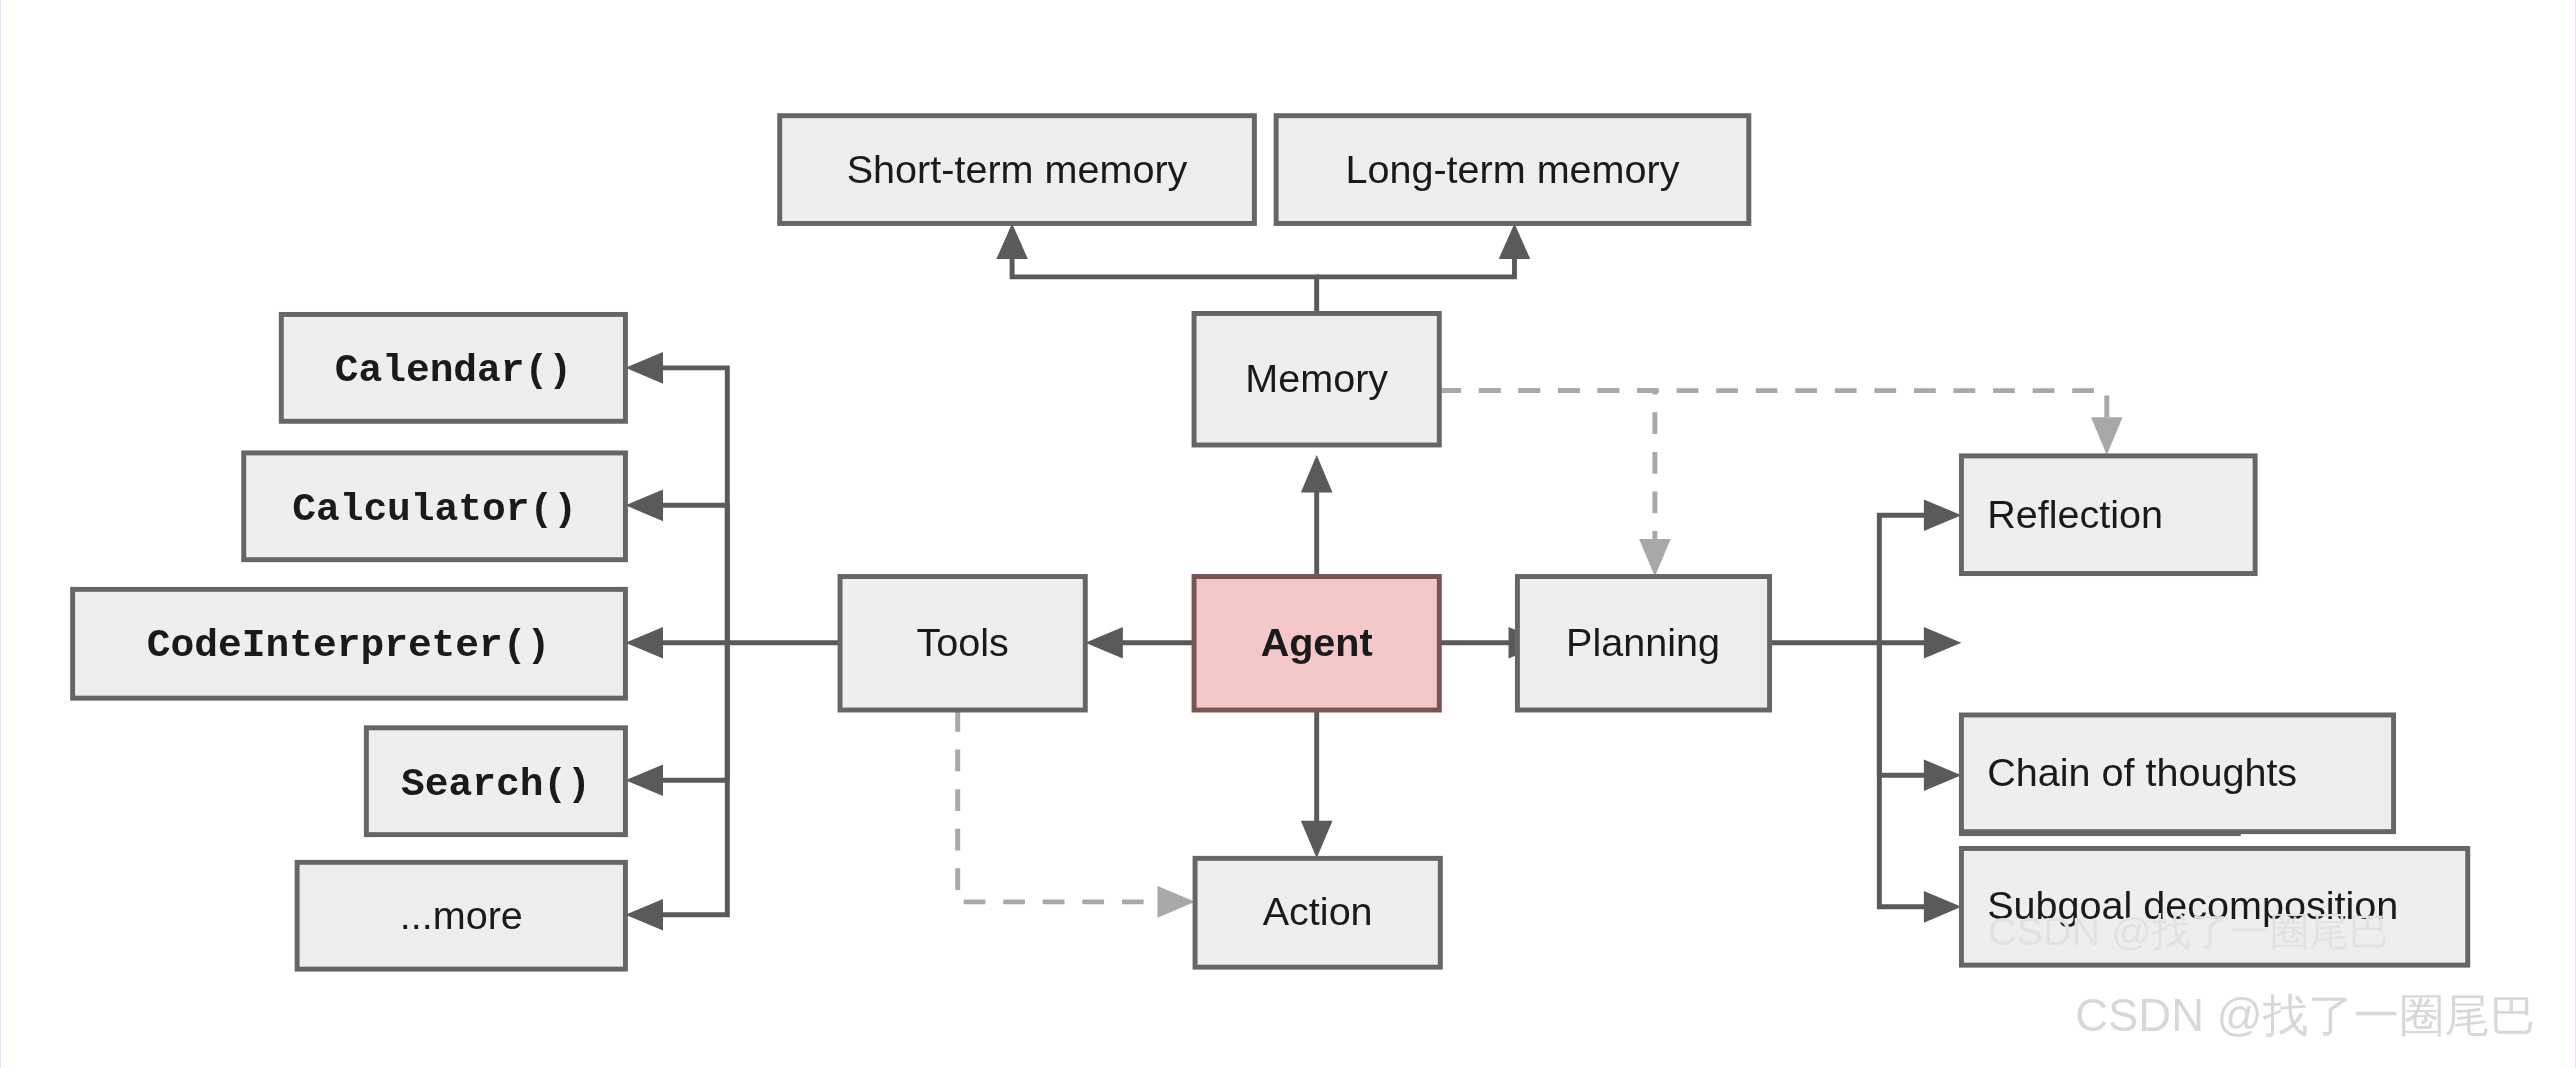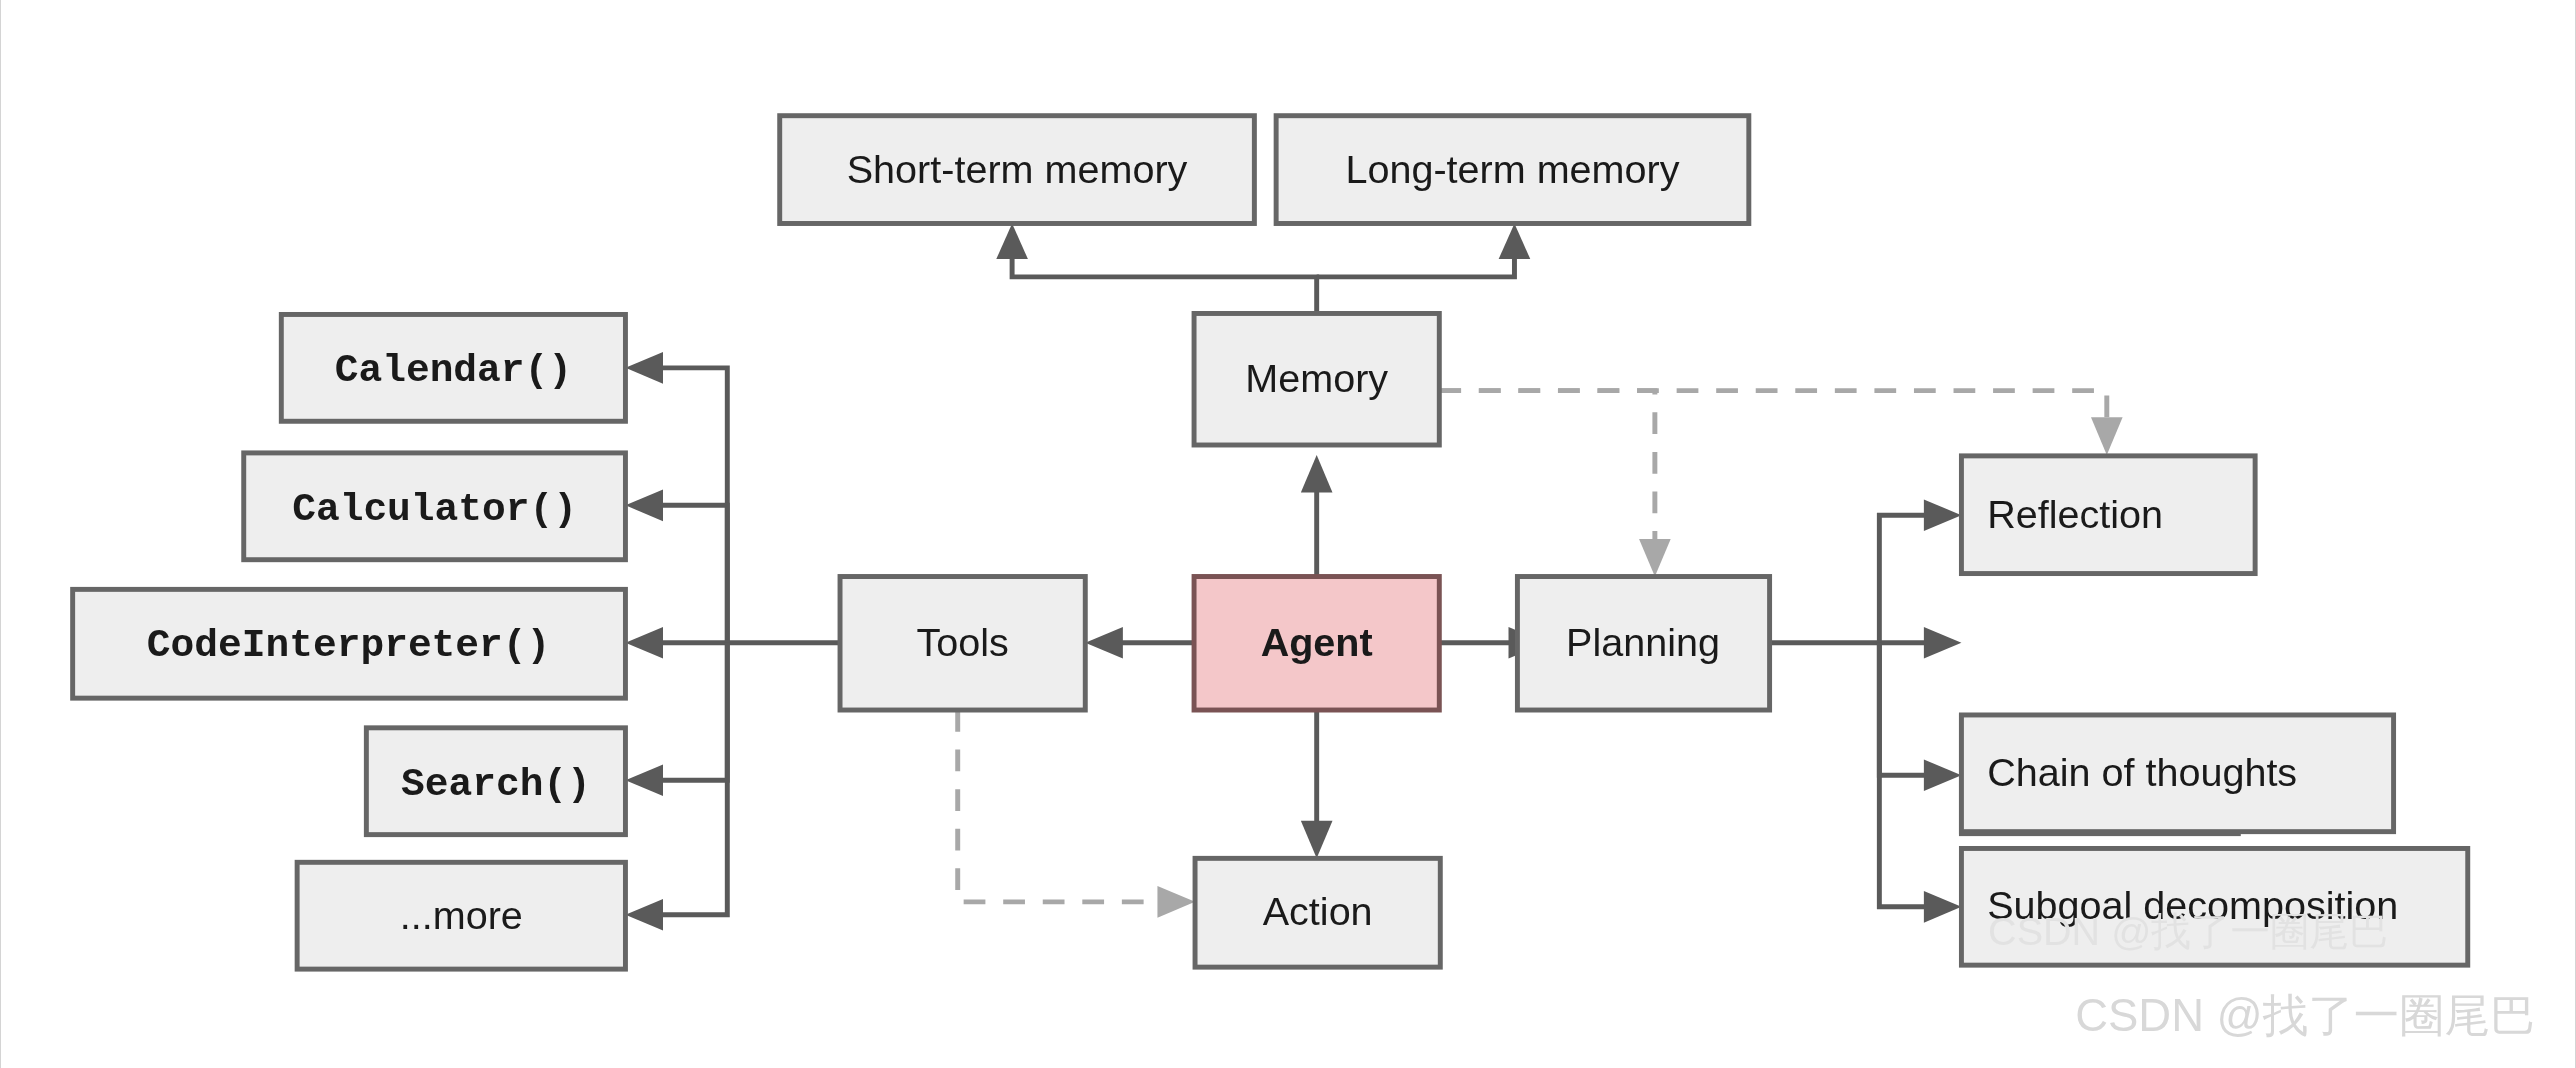--- a/index.html
+++ b/index.html
@@ -10,21 +10,21 @@
   body {
     width: 2576px;
     height: 1068px;
     overflow: hidden;
     font-family: "Liberation Sans", sans-serif;
   }
   #diagram-root {
     position: relative;
     width: 2576px;
     height: 1068px;
-    background: #a3a3a3;
+    background: #f0abfc;
   }
   svg#agent-diagram {
     display: block;
     width: 2576px;
     height: 1068px;
   }
   .node-box {
     fill: #eeeeee;
     stroke: #666666;
     stroke-width: 5;

